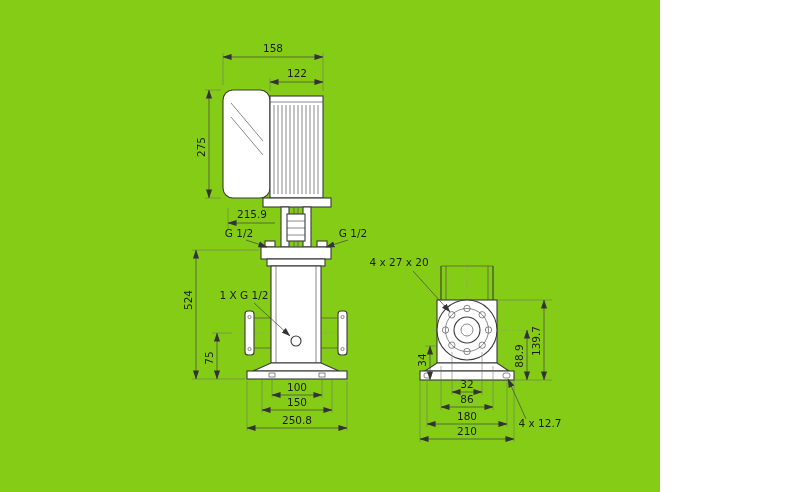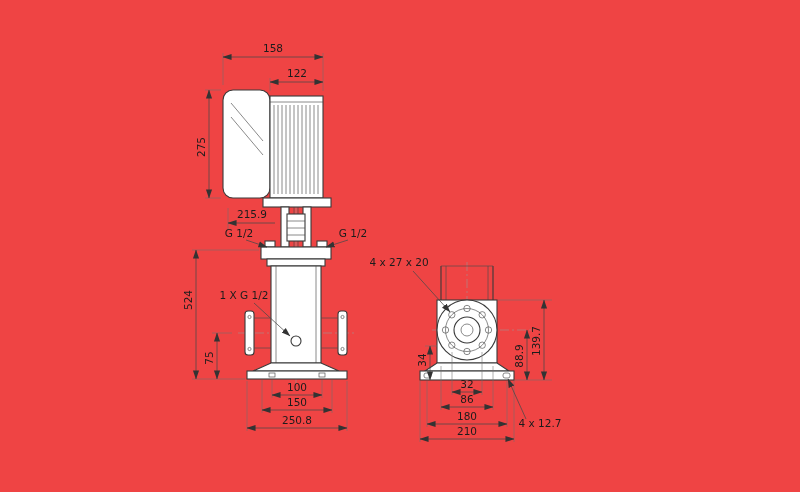--- a/index.html
+++ b/index.html
@@ -1,16 +1,16 @@
 <!DOCTYPE html>
 <html><head>
 <meta charset="utf-8">
 <style>
   html,body{margin:0;padding:0;background:#fff;}
-  .canvas{position:relative;width:800px;height:492px;background:#ef4444;overflow:hidden;
+  .canvas{position:relative;width:660px;height:492px;background:#84cc16;overflow:hidden;
           font-family:"DejaVu Sans", sans-serif;}
   svg{display:block;}
   .obj{stroke:#3a3a3a;stroke-width:1.1;fill:none;}
   .objf{stroke:#3a3a3a;stroke-width:1.1;fill:#ffffff;}
   .thin{stroke:#4a4a4a;stroke-width:0.65;fill:none;}
   .dim{stroke:#4a4a4a;stroke-width:0.75;fill:none;}
   .ext{stroke:#6f6f6f;stroke-width:0.55;fill:none;}
   .cl{stroke:#9a9a9a;stroke-width:0.55;fill:none;stroke-dasharray:9 3 2 3;}
   .dtxt{font-size:10.5px;fill:#1c1c1c;}
 </style>

